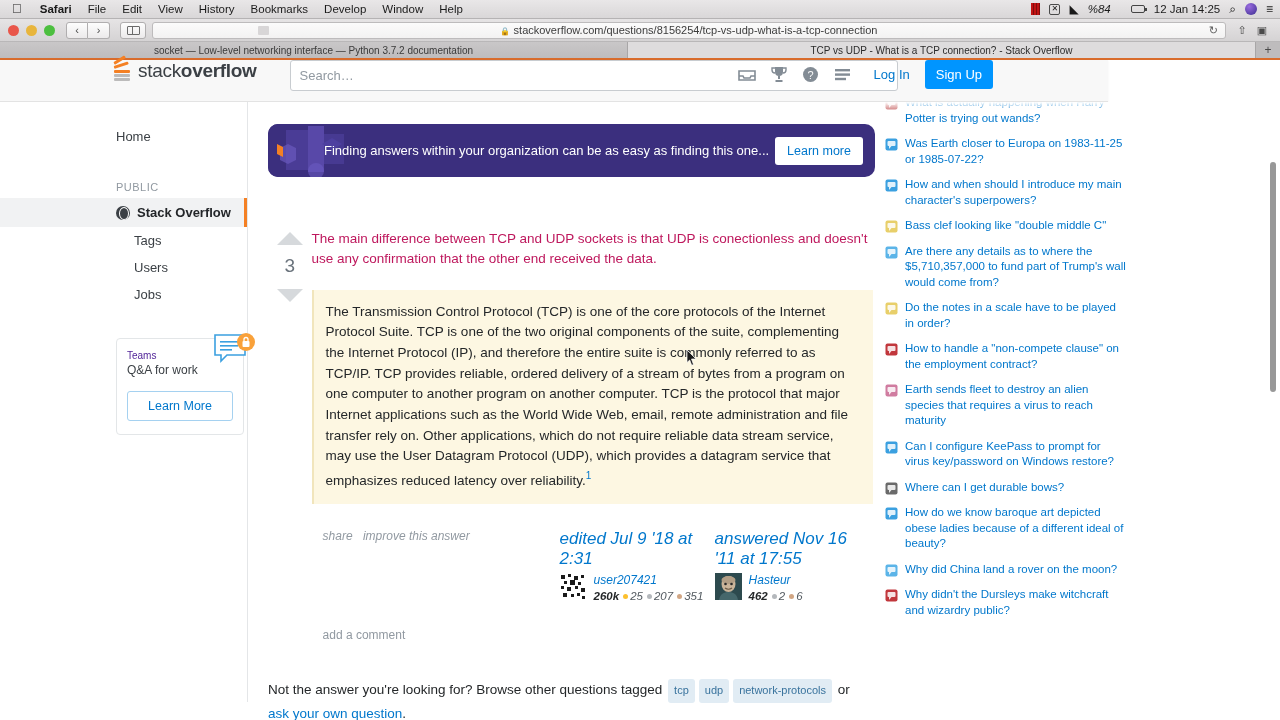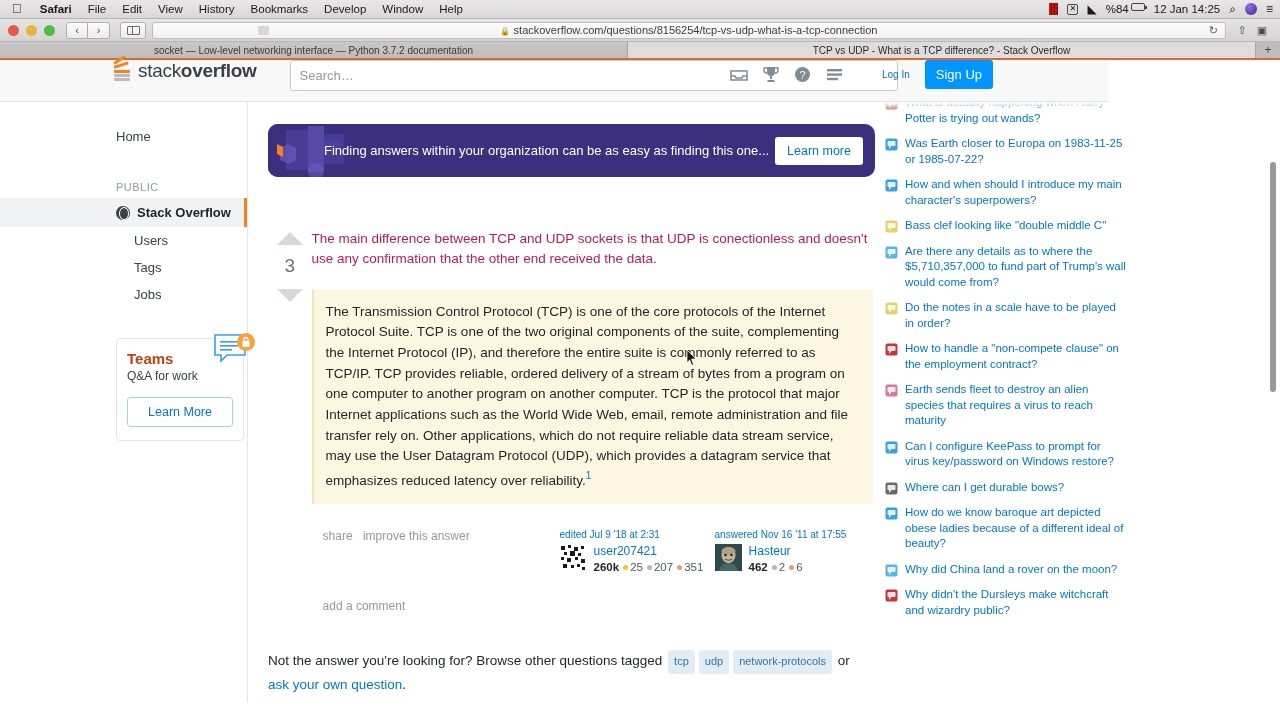--- a/index.html
+++ b/index.html
@@ -24,21 +24,21 @@
   #menubar .mi { padding:0 8px; white-space:nowrap; }
   #menubar .mi.bold { font-weight:bold; }
   #menubar .spacer { flex:1; }
   #menubar .right { display:flex; align-items:center; gap:9px; padding-right:2px; }
   #menubar .right .t { font-size:11.5px; }
   .sq-red { width:9px; height:12px;
     background:repeating-linear-gradient(to right,#c11414 0 2px,#7e0d0d 2px 3px); }
   .ic-box { width:11px; height:11px; border:1px solid #4a4a4a; border-radius:2px;
     display:flex; align-items:center; justify-content:center; font-size:8px; line-height:1; }
   .ic-wifi { font-size:12px; line-height:1; }
-  .ic-batt { display:flex; align-items:flex-start; gap:2px; }
+  .ic-batt { display:flex; align-items:center; gap:20px;font-style:italic; }
   .battbox { width:14px; height:8px; border:1px solid #444; border-radius:2px; position:relative; }
   .battbox:after { content:''; position:absolute; right:-3px; top:2px; width:2px; height:3px; background:#444; }
   .ic-search { font-size:12px; }
   .ic-siri { width:12px; height:12px; border-radius:50%;
     background:radial-gradient(circle at 35% 30%,#9b6ce0,#3b2d8f); }
   .ic-list { font-size:12px; letter-spacing:-1px; }
 
   
   #toolbar {
     height:23px; width:1280px;
@@ -113,21 +113,21 @@
   .logo-text { font-size:19px; color:#3b4045; letter-spacing:-.3px; }
   .logo-text b { font-weight:bold; }
   #so-search {
     margin-left:33px; width:608px; height:31px;
     border:1px solid #c8ccd0; border-radius:3px; background:#fff;
     display:flex; align-items:center; padding:0 9px;
     font-size:13px; color:#9199a1;
   }
   #header-right { position:absolute; right:115px; display:flex; align-items:center; gap:15px; }
   .hicon { color:#838c95; display:flex; align-items:center; }
-  #loginlink { color:#0077cc; font-size:10px; margin-left:24px; }
+  #loginlink { color:#0077cc; font-size:13px; margin-left:8px; }
   #signupbtn {
     background:#0095ff; color:#fff; font-size:13px;
     padding:7px 11px; border-radius:3px; font-weight:normal;
   }
 
   
   #page { width:1280px; height:600px; display:flex; position:relative; background:#fff; }
 
   
   #leftnav { width:248px; border-right:1px solid #e4e6e8; padding-top:20px; background:#fff; }
@@ -146,21 +146,21 @@
   .globe { width:14px; height:14px; border-radius:50%;
     background:#3b4045; position:relative; display:inline-block; flex:none; }
   .globe:after{ content:''; position:absolute; left:3px; top:1.5px; width:8px; height:11px;
     border:1.3px solid #fff; border-radius:50%; }
   .nav-sub { font-size:13px; color:#3b4045; padding:6px 0 6px 134px; }
   #teams-card {
     margin:30px 0 0 116px; width:128px;
     border:1px solid #e3e6e8; border-radius:4px; padding:11px 10px 13px 10px;
     position:relative; background:#fff;
   }
-  #teams-card .tt { font-weight:bold; font-size:15px; color:#c2410c; }
+  #teams-card .tt { font-weight:normal; font-size:10px; color:#4c1d95; }
   #teams-card .ts { font-size:12px; color:#3b4045; margin-top:2px; }
   #teams-card .lockbubble { position:absolute; right:-14px; top:-8px; width:46px; height:40px; }
   #learnmore {
     margin-top:14px; border:1px solid #a5d1f0; color:#0077cc;
     font-size:12.5px; text-align:center; padding:7px 0; border-radius:3px;
     background:#fff;
   }
 
   
   #main { width:625px; padding:22px 0 0 20px; position:relative; }
@@ -181,25 +181,25 @@
   .arrow-dn { width:0;height:0;border-left:13px solid transparent;border-right:13px solid transparent;
     border-top:13px solid #d6d9dc; margin-top:12px; }
   .votecount { font-size:19px; color:#6a737c; margin-top:10px; }
   #ansbody { width:567px; }
   #ansbody p { font-size:13.5px; line-height:1.47; color:#be185d; }
   #quote {
     margin-top:21px; background:#fdf7e2; border-left:2px solid #f1e5bc;
     padding:12px 14px 13px 12px; font-size:13.5px; line-height:1.53; color:#242729;
   }
   #quote sup a { color:#0077cc; font-size:10px; text-decoration:none; }
-  #ansfooter { margin-top:25px; display:flex; font-size:12px; }
+  #ansfooter { margin-top:25px; display:flex; font-size:12px;font-style:italic; }
   .share-links { color:#9199a1; width:248px; padding-left:11px; }
   .share-links span { margin-right:7px; }
   .usercard { width:155px; }
-  .usercard .when { color:#0077cc; font-size:10px; margin-bottom:4px; }
+  .usercard .when { color:#0077cc; font-size:17px; margin-bottom:4px; }
   .usercard .urow { display:flex; gap:7px; align-items:flex-start; }
   .usercard .uname { color:#0077cc; font-size:12px; display:block; }
   .usercard .rep { font-size:11.5px; color:#242729; font-weight:bold; margin-top:3px; display:block; }
   .usercard .rep .b { font-weight:normal; color:#535a60; margin-left:4px; }
   .bdot { display:inline-block; width:5px; height:5px; border-radius:50%; vertical-align:middle;
      margin-right:2px; }
   .bg { background:#fcc02e; } .bs { background:#b4b8bc; } .bb { background:#d1a684; }
   .avatar { width:27px; height:27px; flex:none; }
   #addcomment { margin-top:26px; padding-left:11px; font-size:12px; color:#9199a1; }
   #notanswer { margin-top:37px; font-size:13.5px; line-height:1.6; color:#242729; }
@@ -275,21 +275,21 @@
       <span class="lock">🔒</span><span>stackoverflow.com/questions/8156254/tcp-vs-udp-what-is-a-tcp-connection</span>
     </span>
     <span class="reload">↻</span>
   </span>
   <span class="tbicon">⇧</span>
   <span class="tbicon">▣</span>
 </div>
 
 <div id="tabbar">
   <span class="tab">socket — Low-level networking interface — Python 3.7.2 documentation</span>
-  <span class="tab active">TCP vs UDP - What is a TCP difference? - Stack Overflow</span>
+  <span class="tab active">TCP vs UDP - What is a TCP connection? - Stack Overflow</span>
   <span class="plus">+</span>
 </div>
 
 <div id="so-header">
   <div id="so-logo">
     <span class="logo-stack">
       <i class="o" style="top:1px;width:13px;transform:rotate(-32deg);transform-origin:left;"></i>
       <i class="o" style="top:5px;width:15px;transform:rotate(-18deg);transform-origin:left;"></i>
       <i class="o" style="top:9px;width:16px;"></i>
       <i style="top:13px;width:16px;"></i>
@@ -334,22 +334,22 @@
 
 <div id="page">
 
   <div id="leftnav">
     <div class="nav-item">Home</div>
     <div class="nav-title">PUBLIC</div>
     <div class="nav-active">
       <span class="globe"></span>
       <span>Stack Overflow</span>
     </div>
+    <div class="nav-sub">Tags</div>
     <div class="nav-sub">Users</div>
-    <div class="nav-sub">Tags</div>
     <div class="nav-sub">Jobs</div>
 
     <div id="teams-card">
       <svg class="lockbubble" viewBox="0 0 46 40">
         <path d="M4 4h30v20H16l-6 6v-6H4z" fill="#fff" stroke="#3ba0e0" stroke-width="1.6"></path>
         <rect x="9" y="10" width="18" height="1.6" fill="#3ba0e0"></rect>
         <rect x="9" y="14" width="18" height="1.6" fill="#3ba0e0"></rect>
         <rect x="9" y="18" width="12" height="1.6" fill="#3ba0e0"></rect>
         <circle cx="35" cy="11" r="9" fill="#f9a13a"></circle>
         <rect x="31.5" y="10" width="7" height="6" rx="1" fill="#fff"></rect>

